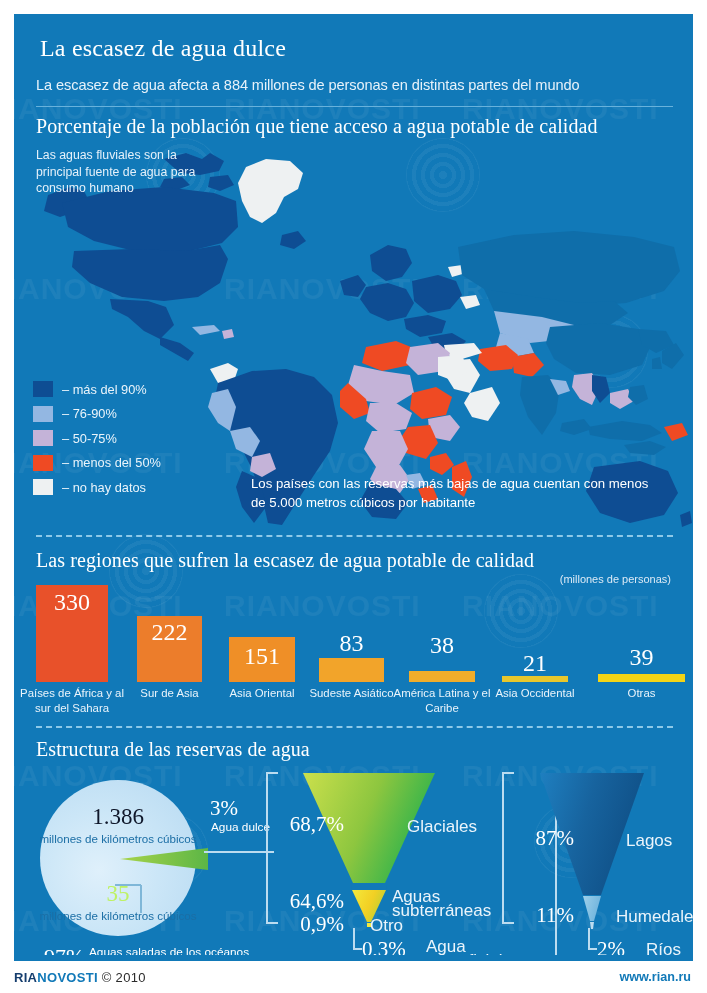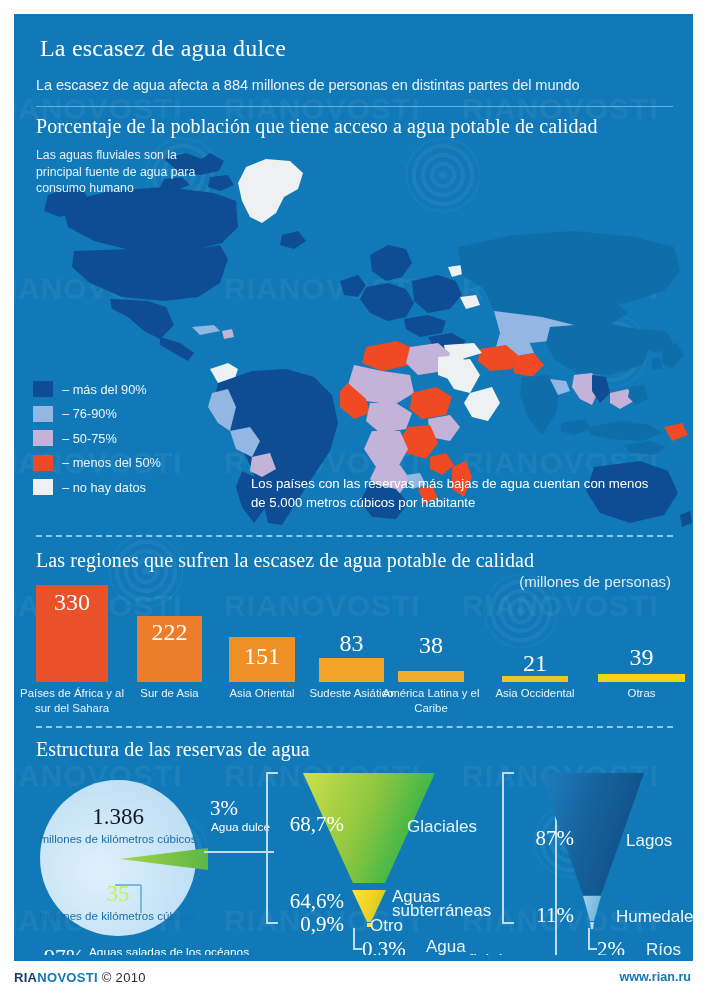--- a/index.html
+++ b/index.html
@@ -89,21 +89,21 @@
   }
   .legend { position: absolute; left: 19px; top: 246px; }
   .legend-row { display: flex; align-items: center; height: 24.5px; }
   .sw { width: 20px; height: 16px; margin-right: 9px; flex: 0 0 auto; }
   .legend-lab { font-size: 12.8px; color: #eaf4fb; white-space: nowrap; }
 
   
   .barsect { position: absolute; left: 0; top: 527px; width: 679px; height: 185px; }
   .units {
     position: absolute; right: 22px; top: 32px;
-    font-size: 15px; color: #dceaf6; margin-left: 31px;
+    font-size: 11px; color: #dceaf6; margin-left: 31px;
   }
   .bars { position: absolute; left: 0; top: 0; width: 679px; height: 185px; }
   .bar-item { position: absolute; bottom: 44px; }
   .bar-rect { position: absolute; bottom: 0; left: 0; width: 100%; }
   .bar-val {
     position: absolute; left: 0; width: 100%;
     text-align: center;
     font-family: "Liberation Serif", serif;
     font-size: 24px; color: #ffffff;
   }
@@ -395,21 +395,21 @@
           <div class="bar-val" style="top:6px;">151</div>
           <div class="bar-lab">Asia Oriental</div>
         </div>
 
         <div class="bar-item" style="left:305px; width:65px; height:24px;">
           <div class="bar-rect" style="height:24px; background:#f2a42a;"></div>
           <div class="bar-val" style="top:-28px;">83</div>
           <div class="bar-lab">Sudeste Asiático</div>
         </div>
 
-        <div class="bar-item" style="left:384px; width:66px; height:22px;">
+        <div class="bar-item" style="left:395px; width:66px; height:22px;">
           <div class="bar-rect" style="height:11px; background:#f0ad2b;"></div>
           <div class="bar-val" style="top:-28px;">38</div>
           <div class="bar-lab">América Latina y el Caribe</div>
         </div>
 
         <div class="bar-item" style="left:488px; width:66px; height:6px;">
           <div class="bar-rect" style="height:6px; background:#e8c72c;"></div>
           <div class="bar-val" style="top:-26px;">21</div>
           <div class="bar-lab">Asia Occidental</div>
         </div>

